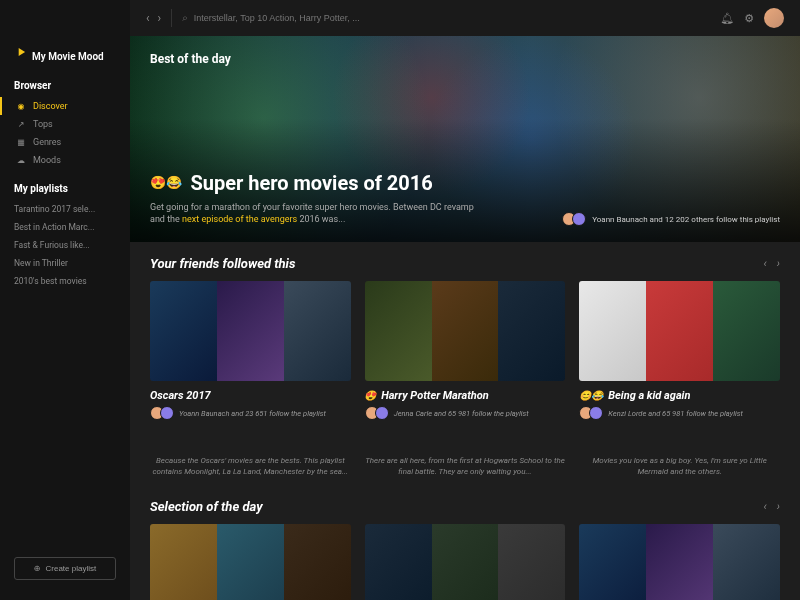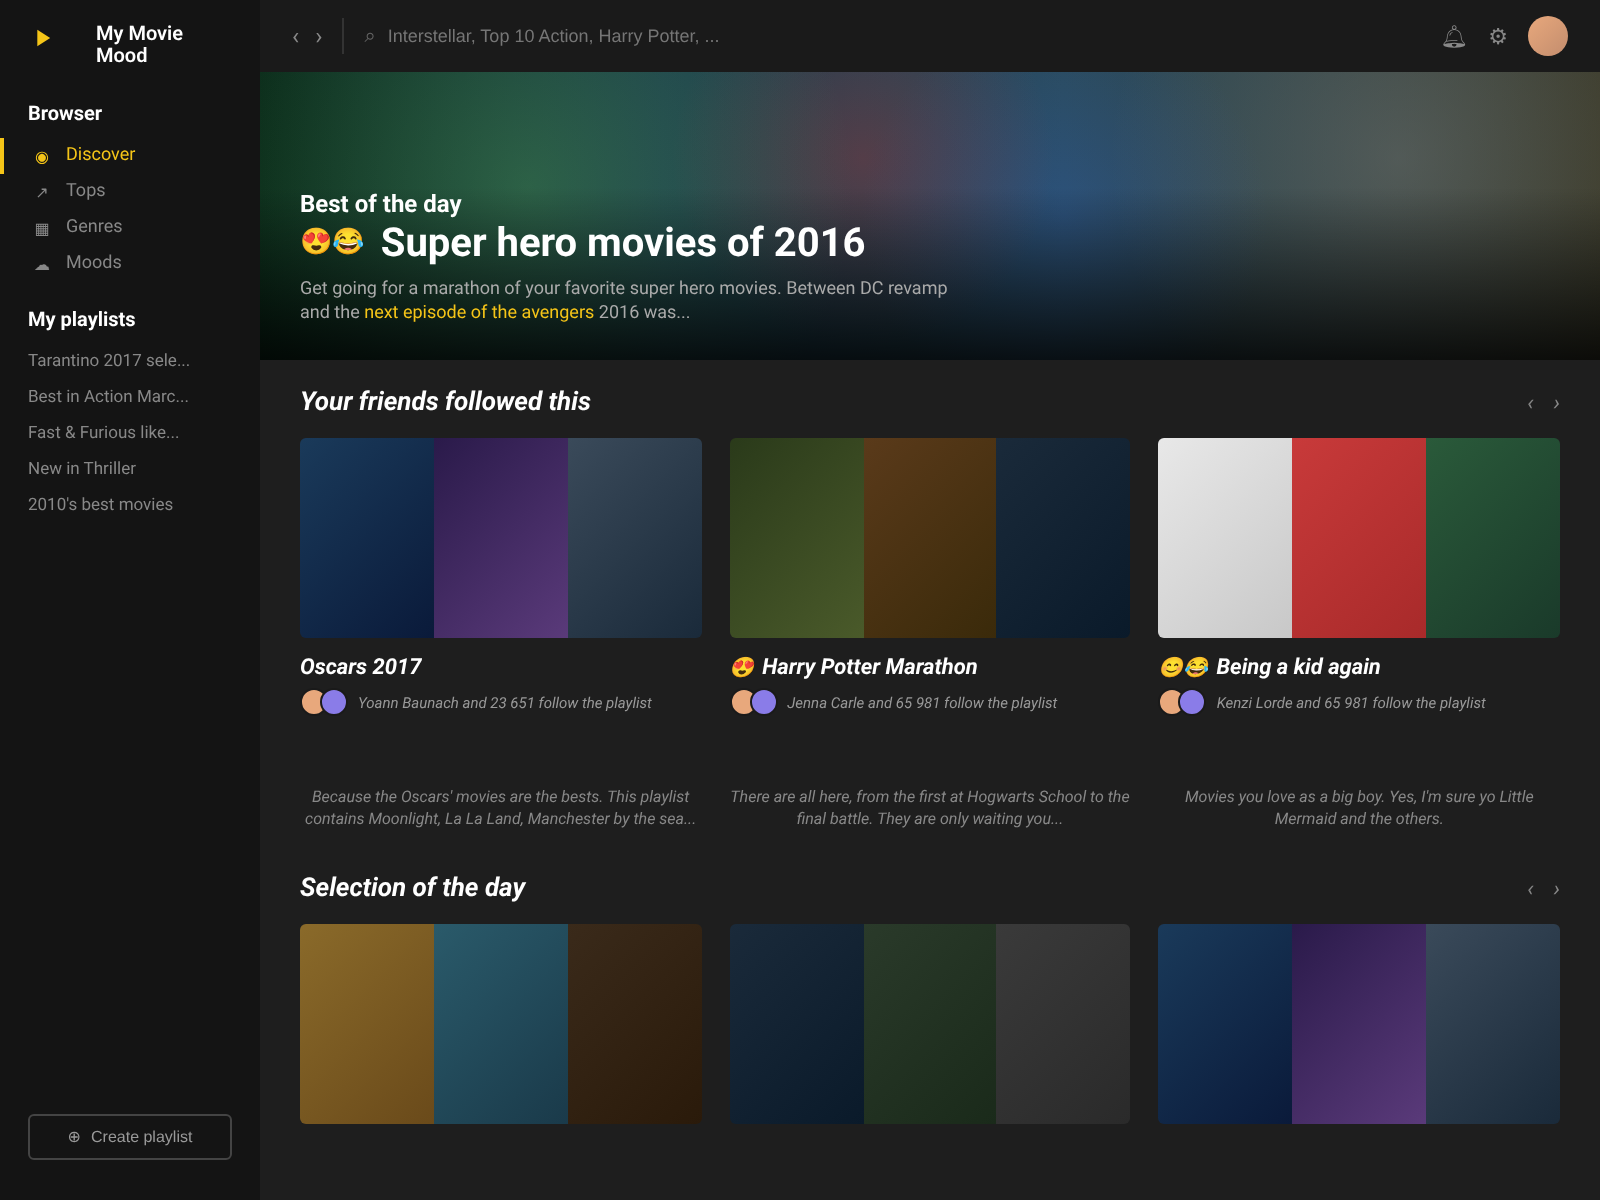--- a/index.html
+++ b/index.html
@@ -1,19 +1,19 @@
 <!DOCTYPE html>
 <html><head>
 <meta charset="utf-8">
 <style>
 * { margin:0; padding:0; box-sizing:border-box; }
 body { font-family:-apple-system,BlinkMacSystemFont,"Segoe UI",Roboto,sans-serif; background:#000; color:#fff; font-size:11px; overflow:hidden; width:800px; height:600px; }
 .app { display:flex; width:800px; height:600px; background:#1a1a1a; }
 .sidebar { width:130px; background:#141414; padding:12px 0; display:flex; flex-direction:column; }
-.logo { display:flex; align-items:flex-start; gap:20px; padding:0 14px 18px; }
+.logo { display:flex; align-items:flex-end; gap:4px; padding:0 14px 18px;margin-top:33px; }
 .logo-icon { color:#f5c518; }
 .logo-text { font-size:10px; font-weight:600; color:#fff; }
 .nav-section { margin-bottom:14px; }
 .nav-title { font-size:10px; font-weight:700; color:#fff; padding:0 14px 6px; }
 .nav-item { display:flex; align-items:center; gap:7px; padding:4px 14px; font-size:9px; color:#888; cursor:pointer; border-left:2px solid transparent; }
 .nav-item.active { color:#f5c518; border-left-color:#f5c518; }
 .nav-item .icon { width:10px; text-align:center; font-size:8px; }
 .playlist-item { padding:4px 14px; font-size:8.5px; color:#888; cursor:pointer; white-space:nowrap; overflow:hidden; text-overflow:ellipsis; }
 .create-btn { margin:auto 14px 8px; padding:6px 8px; border:1px solid #444; border-radius:3px; background:none; color:#999; font-size:8px; cursor:pointer; display:flex; align-items:center; gap:5px; justify-content:center; }
 .main { flex:1; display:flex; flex-direction:column; overflow:hidden; background:#1e1e1e; }
@@ -22,21 +22,21 @@
 .nav-arrow { cursor:pointer; font-size:12px; }
 .divider { width:1px; height:18px; background:#333; }
 .search { flex:1; display:flex; align-items:center; gap:6px; color:#666; }
 .search-icon { font-size:10px; }
 .search-input { background:none; border:none; color:#888; font-size:9px; outline:none; width:100%; }
 .mood-btn { background:#f5c518; color:#000; border:none; padding:6px 12px; border-radius:3px; font-size:8.5px; font-weight:600; cursor:pointer; }
 .top-icons { display:flex; align-items:center; gap:10px; color:#888; }
 .top-icon { cursor:pointer; font-size:11px; }
 .avatar { width:20px; height:20px; border-radius:50%; background:linear-gradient(135deg,#e8a87c,#c38d6e); cursor:pointer; }
 .content { flex:1; overflow-y:auto; overflow-x:hidden; }
-.hero { position:relative; height:144px; background:linear-gradient(90deg,#0a2a1a 0%,#1a3a4a 30%,#2a4a5a 60%,#3a3a2a 100%); padding:16px 20px; display:flex; flex-direction:column; justify-content:flex-end; }
+.hero { position:relative; height:206px; background:linear-gradient(90deg,#0a2a1a 0%,#1a3a4a 30%,#2a4a5a 60%,#3a3a2a 100%); padding:16px 20px; display:flex; flex-direction:column; justify-content:space-between; }
 .hero::before { content:""; position:absolute; inset:0; background:radial-gradient(circle at 20% 40%,rgba(100,200,100,.3),transparent 30%),radial-gradient(circle at 45% 30%,rgba(200,50,50,.3),transparent 25%),radial-gradient(circle at 60% 50%,rgba(50,100,200,.3),transparent 25%),radial-gradient(circle at 85% 30%,rgba(150,150,150,.3),transparent 25%); }
 .hero::after { content:""; position:absolute; inset:0; background:linear-gradient(180deg,transparent 40%,rgba(0,0,0,.8) 100%); }
 .hero > * { position:relative; z-index:2; }
 .hero-label { font-size:12px; font-weight:700; }
 .hero-title { font-size:20px; font-weight:700; display:flex; align-items:center; gap:8px; margin-bottom:6px; }
 .hero-bottom { display:flex; justify-content:space-between; align-items:flex-end; gap:20px; }
 .hero-desc { font-size:9px; color:#aaa; max-width:340px; line-height:1.4; }
 .hero-desc .link { color:#f5c518; }
 .hero-follow { display:flex; align-items:center; gap:6px; font-size:8px; color:#ccc; }
 .avatars { display:flex; }
@@ -132,20 +132,27 @@
       <div class="hero">
         <div class="hero-label">Best of the day</div>
         <div class="hero-bottom">
           <div>
             <div class="hero-title">
                 <span class="emoji">😍😂</span>
                 <span>Super hero movies of 2016</span>
               </div>
             <div class="hero-desc"><span>Get going for a marathon of your favorite super hero movies. Between DC revamp and the </span><span class="link">next episode of the avengers</span><span> 2016 was...</span></div>
           </div>
+          <div class="hero-follow">
+            <div class="avatars">
+                <div class="av"></div>
+                <div class="av"></div>
+              </div>
+            <span>Yoann Baunach and 12 202 others follow this playlist</span>
+          </div>
         </div>
       </div>
 
       <div class="section">
         <div class="section-header">
           <div class="section-title">Your friends followed this</div>
           <div class="section-nav">
             <span class="section-arrow">‹</span>
             <span class="section-arrow">›</span>
           </div>

